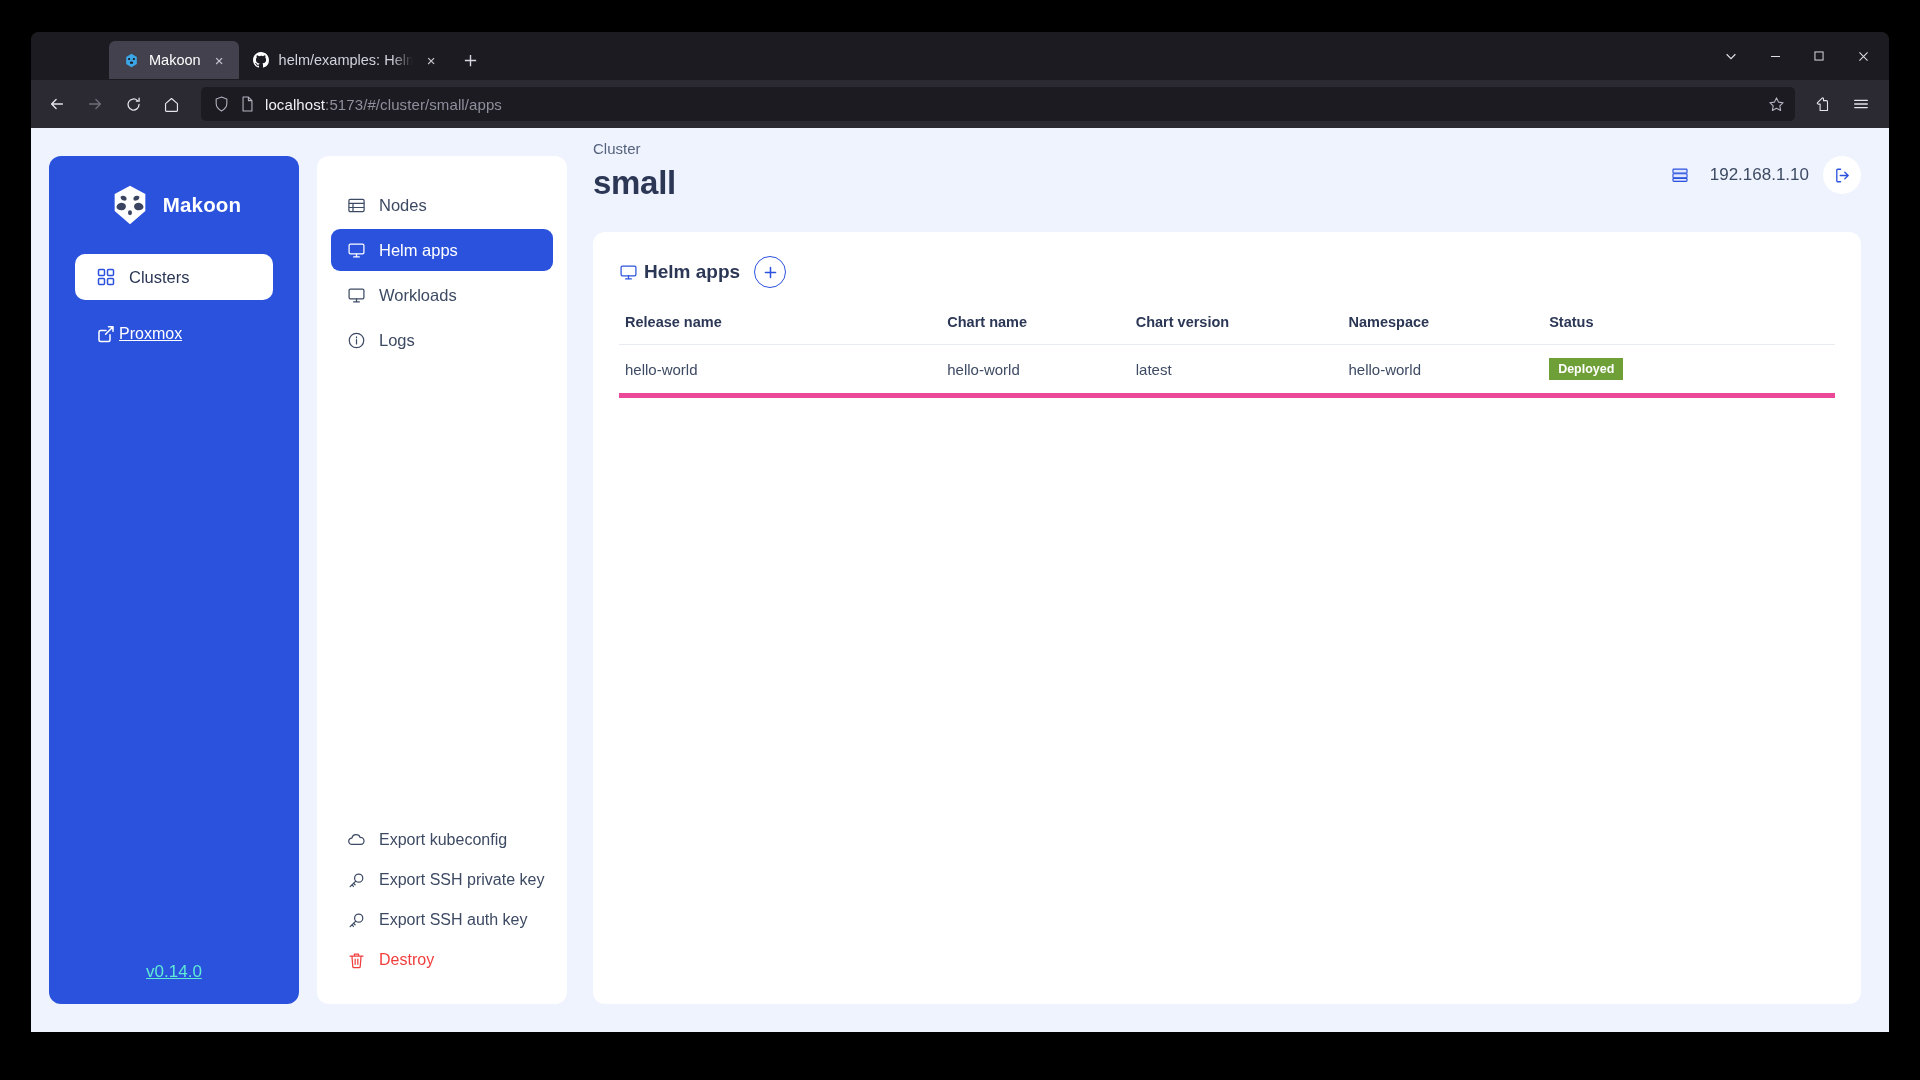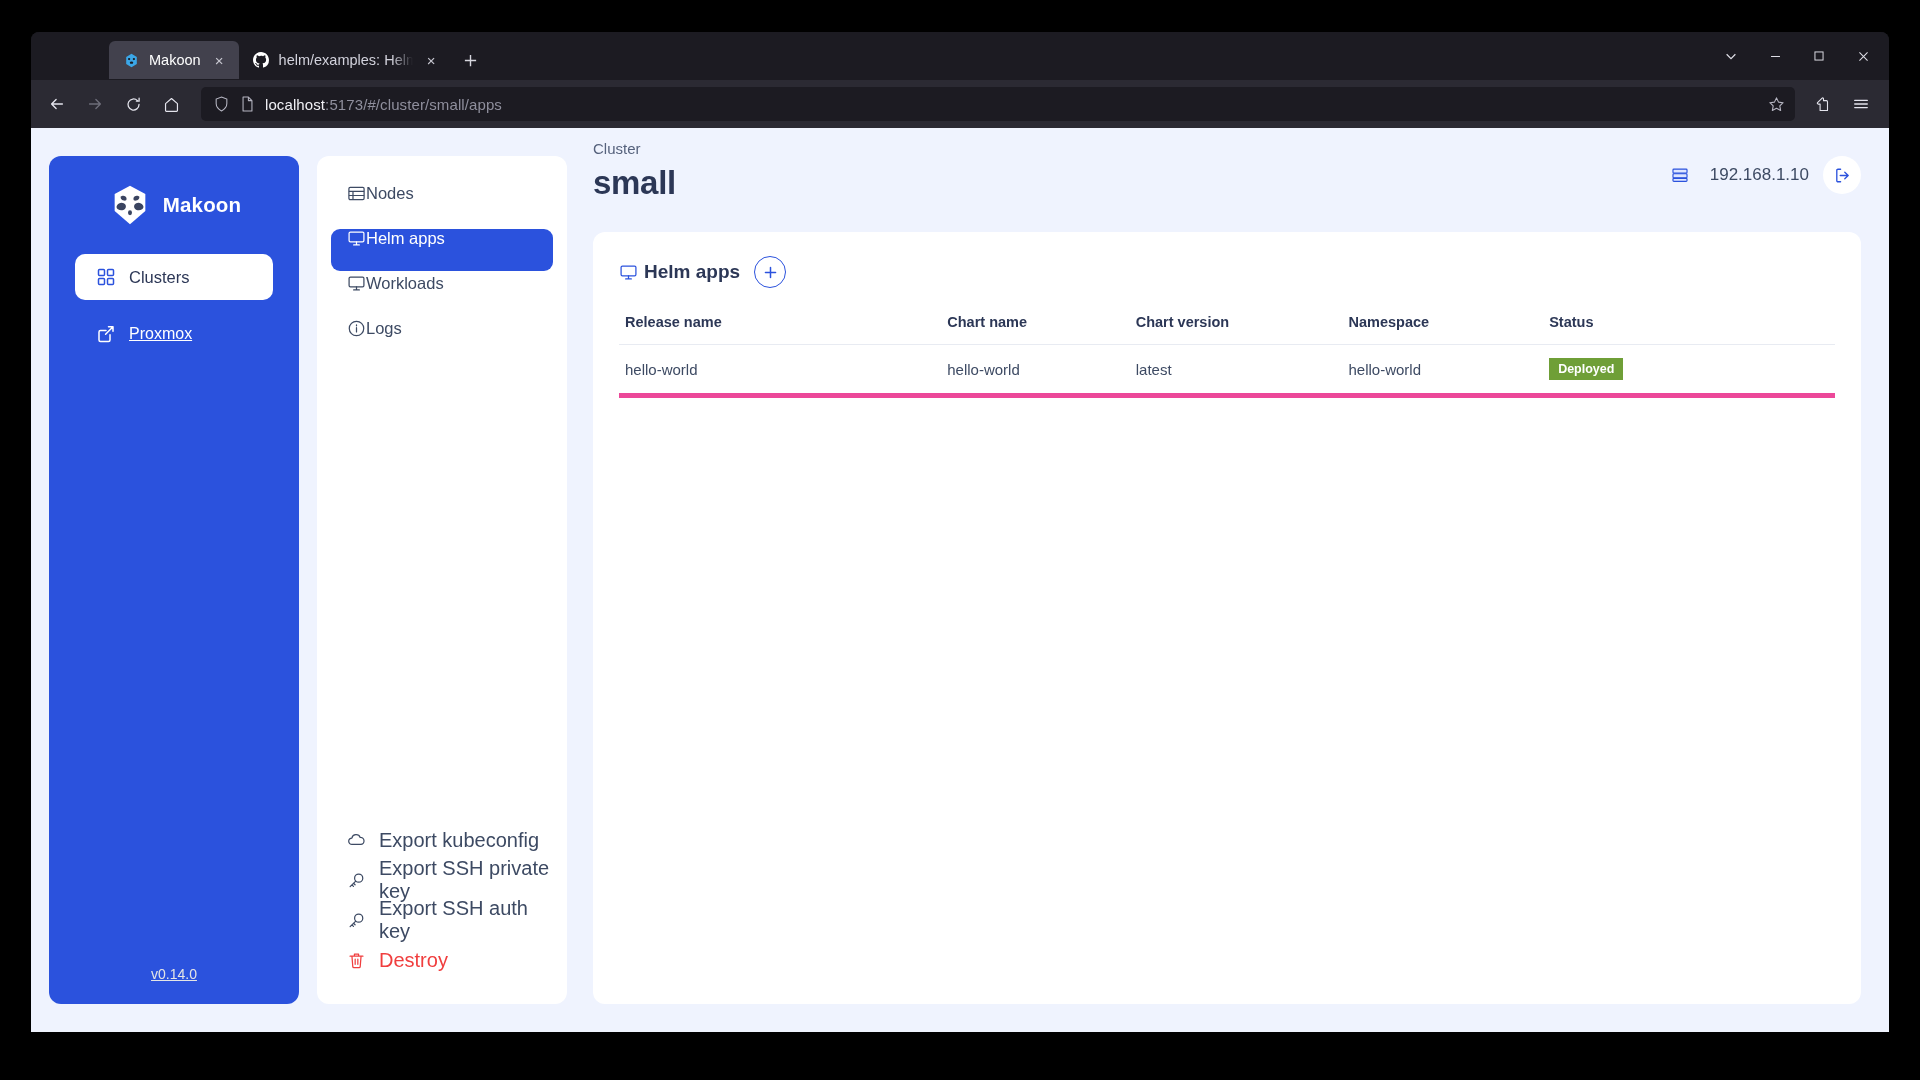--- a/index.html
+++ b/index.html
@@ -140,54 +140,54 @@
     border-radius: 10px;
     display: flex; align-items: center;
     gap: 14px; padding-left: 22px;
     color: #ffffff; font-size: 16.5px; font-weight: normal;
   }
   .rail-item.active { background: #ffffff; color: #2c3756; }
   .rail-link {
     margin-top: 14px;
     width: 198px; height: 40px;
     display: flex; align-items: center;
-    gap: 14px; padding-left: 22px;
+    gap: 4px; padding-left: 22px;
     color: #ffffff; font-size: 16px;
   }
   .rail-link span.lbl { text-decoration: underline; }
   .rail-version {
     margin-top: auto; margin-bottom: 22px;
-    color: #e5e5e5; font-size: 14px; text-decoration: underline;
+    color: #5eead4; font-size: 17px; text-decoration: underline;
   }
 
   
   .subnav {
     position: absolute;
     left: 286px; top: 28px;
     width: 250px; height: 848px;
     background: #ffffff;
     border-radius: 12px;
     display: flex; flex-direction: column;
     padding: 28px 14px 24px 14px;
   }
   .subnav-item {
     height: 42px;
     border-radius: 9px;
-    display: flex; 
-    padding-left: 16px;
+    display: flex; align-items: center;
+    gap: 13px; padding-left: 16px;
     color: #3d4a63; font-size: 16.5px;
     margin-bottom: 3px;
   }
   .subnav-item.active { background: #2b52dd; color: #ffffff; }
   .subnav-bottom { margin-top: auto; display: flex; flex-direction: column; }
   .subnav-action {
     height: 40px;
     display: flex; align-items: center;
     gap: 13px; padding-left: 16px;
-    color: #3d4a63; font-size: 20px;
+    color: #3d4a63; font-size: 16px;
   }
   .subnav-action.danger { color: #f03e3e; }
 
   
   .main { position: absolute; left: 548px; top: 0; right: 0; bottom: 0; }
   .page-head {
     position: absolute; left: 14px; top: 12px; right: 28px;
     display: flex; align-items: flex-start; justify-content: space-between;
   }
   .crumb { font-size: 15px; color: #56627d; line-height: 1.2; }

